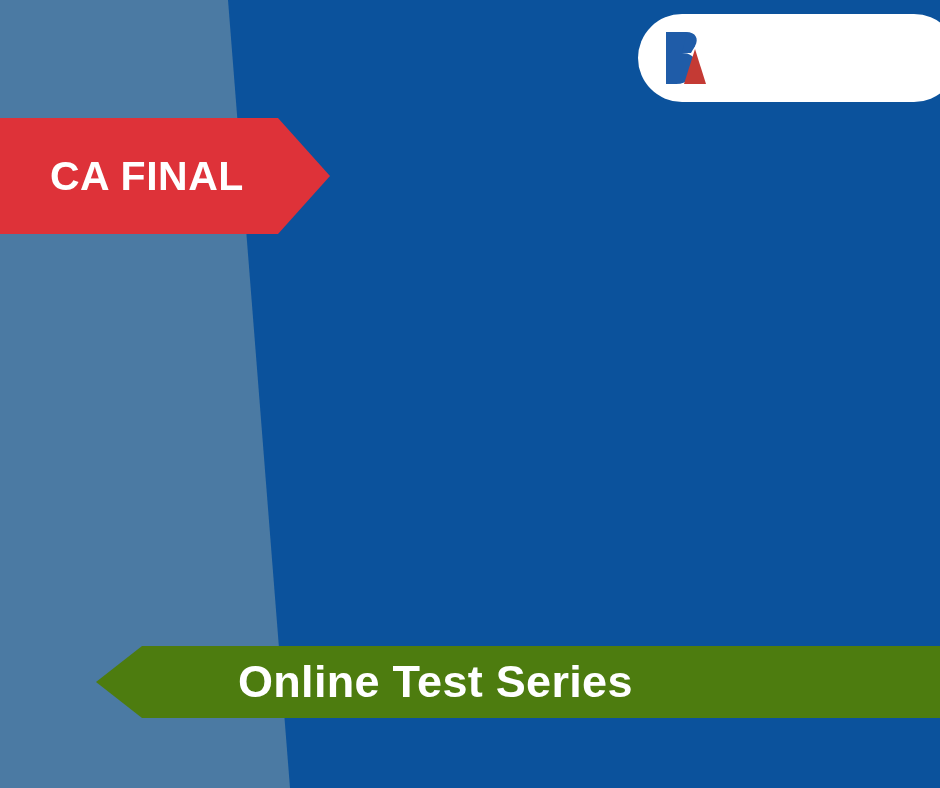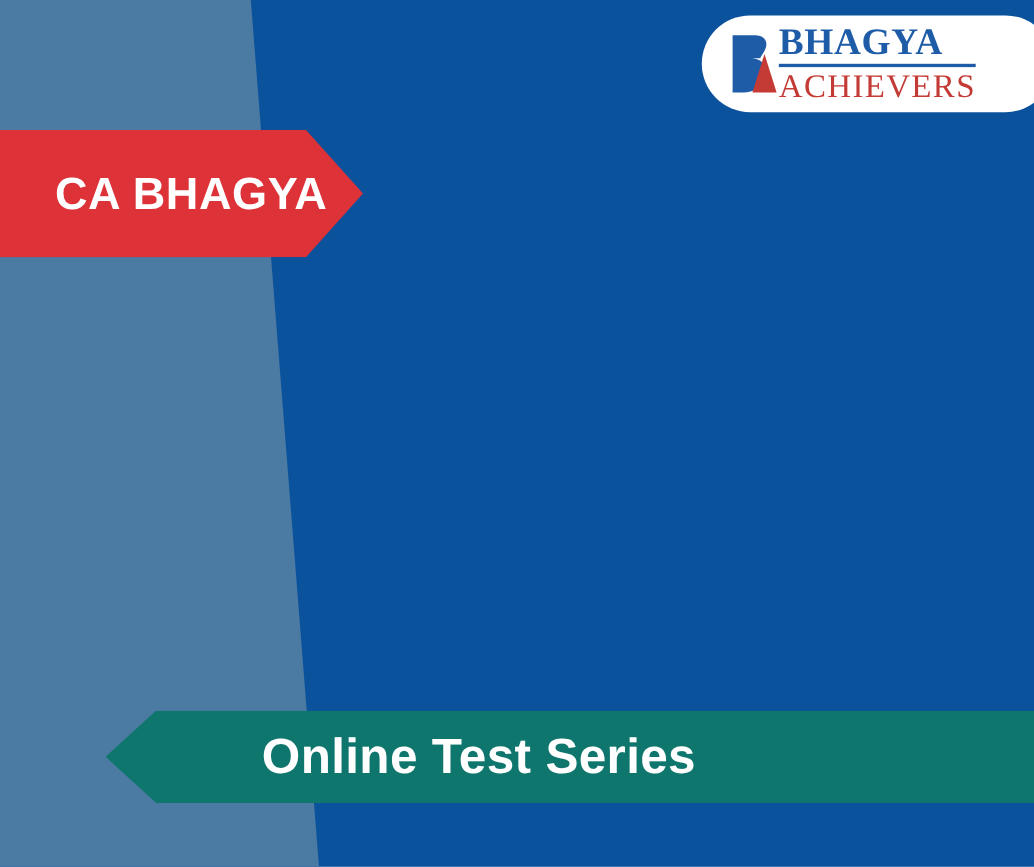--- a/index.html
+++ b/index.html
@@ -113,22 +113,22 @@
     letter-spacing: 0.2px;
   }
   .title-line { display: block; }
 
   
   .ribbon {
     position: absolute;
     left: 96px;
     top: 646px;
     width: 844px;
-    height: 84px;
-    background: #0f766e;
+    height: 72px;
+    background: #4d7c0f;
     clip-path: polygon(46px 0, 844px 0, 844px 100%, 46px 100%, 0 50%);
     display: flex;
     align-items: center;
   }
   .ribbon-label {
     color: #ffffff;
     font-size: 45px;
     font-weight: bold;
     letter-spacing: 0.3px;
     padding-left: 142px;
@@ -141,28 +141,24 @@
 
   <div class="bg-dark"></div>
   <div class="bg-slate"></div>
 
   <div class="logo-card">
     <svg class="logo-mark" viewBox="0 0 46 58">
       <path d="M2 3 H22 C32 3 35 10 31 17 C28 22 23 24 18 24 C25 24 32 27 32 36 C32 47 24 55 12 55 H2 Z" fill="#1F5CA8"></path>
       <path d="M20 55 L31 20 L42 55 Z" fill="#C43A34"></path>
       <path d="M23 3 L31 17 L27 24 L18 24 Z" fill="#1F5CA8"></path>
     </svg>
-    <div class="logo-words">
-      <span class="logo-bhagya">BHAGYA</span>
-      <span class="logo-achievers">ACHIEVERS</span>
-    </div>
   </div>
 
   <div class="pennant">
-    <span class="pennant-label">CA BHAGYA</span>
+    <span class="pennant-label">CA FINAL</span>
   </div>
 
 
   <div class="ribbon">
     <span class="ribbon-label">Online Test Series</span>
   </div>
 
 </div>
 
 </body></html>

